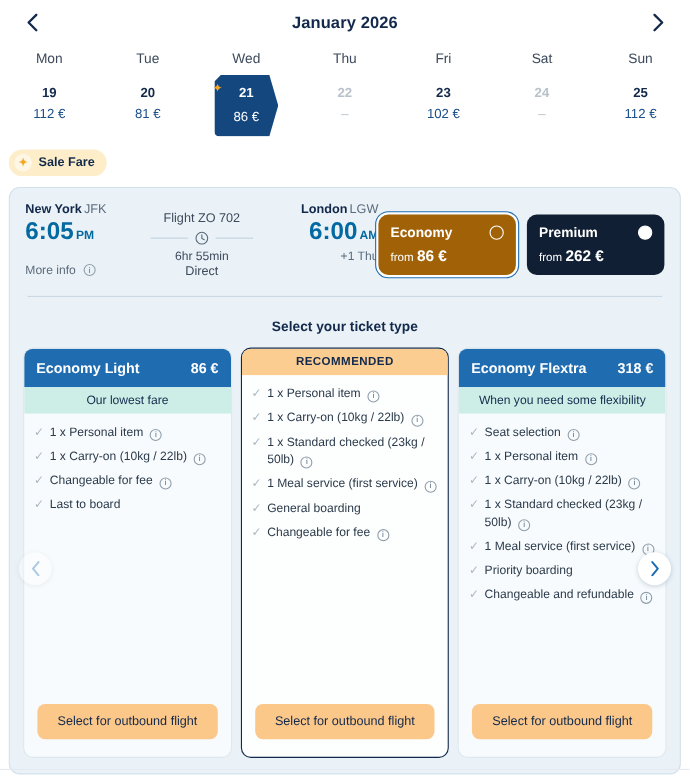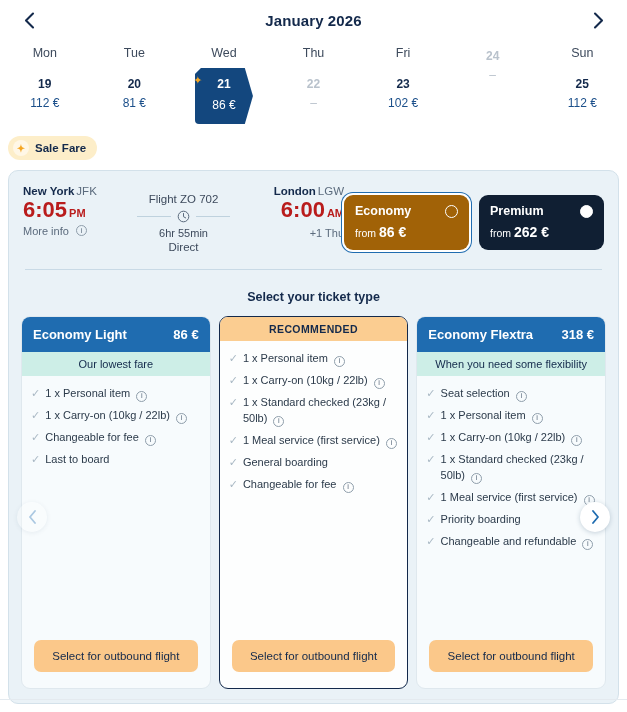--- a/index.html
+++ b/index.html
@@ -68,23 +68,23 @@
     position:relative;
     overflow:hidden;
   }
 
   
   .flight-row { display:flex; align-items:flex-start; padding:14px 14px 0 14px; }
   .endpoint { width:130px; }
   .endpoint.right { text-align:right; }
   .city { font-size:11.5px; font-weight:700; color:#13294b; }
   .city .code { font-weight:400; color:#5b6b7d; margin-left:2px; }
-  .time { font-size:22px; font-weight:700; color:#b91c1c; line-height:1.12; margin-top:1px; }
+  .time { font-size:22px; font-weight:700; color:#0369a1; line-height:1.12; margin-top:1px; }
   .time .mer { font-size:11px; font-weight:700; margin-left:2px; }
-  .more-info { font-size:11px; color:#5b6b7d; margin-top:2px; display:flex; align-items:center; gap:4px;}
+  .more-info { font-size:11px; color:#5b6b7d; margin-top:17px; display:flex; align-items:center; gap:4px;}
   .endpoint.right .plus { font-size:11px; color:#5b6b7d; margin-top:4px; }
 
   .mid { flex:1; text-align:center; padding-top:8px; }
   .flight-no { font-size:11.5px; color:#3d4a5c; }
   .line-clock { display:flex; align-items:center; justify-content:center; gap:6px; margin:5px 0 4px 0; }
   .seg { height:1px; width:34px; background:#bfd2de; }
   .duration { font-size:11px; color:#3d4a5c; }
   .direct { font-size:11.5px; color:#3d4a5c; margin-top:2px; }
 
   
@@ -194,20 +194,21 @@
         </div>
       </div>
       <div class="day-col">
         <div class="day-name">Fri</div>
         <div class="day-cell">
           <div class="day-num">23</div>
           <div class="day-price">102 €</div>
         </div>
       </div>
       <div class="day-col muted">
+        <div class="day-name">Sat</div>
         <div class="day-cell">
           <div class="day-num">24</div>
           <div class="day-price">–</div>
         </div>
       </div>
       <div class="day-col">
         <div class="day-name">Sun</div>
         <div class="day-cell">
           <div class="day-num">25</div>
           <div class="day-price">112 €</div>

